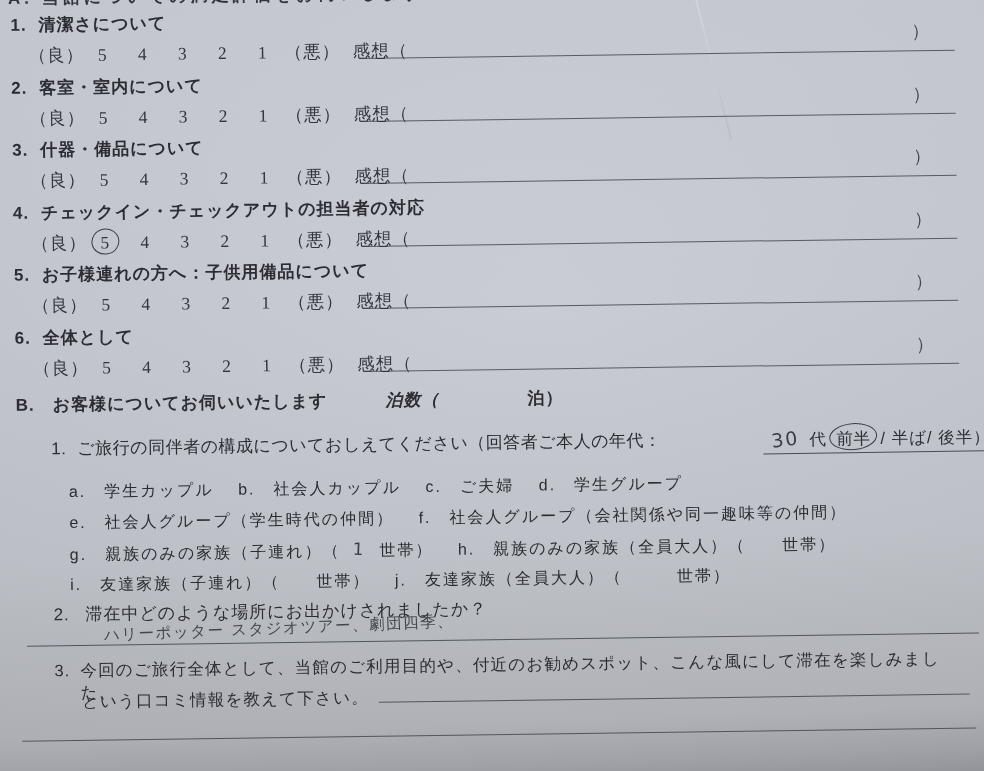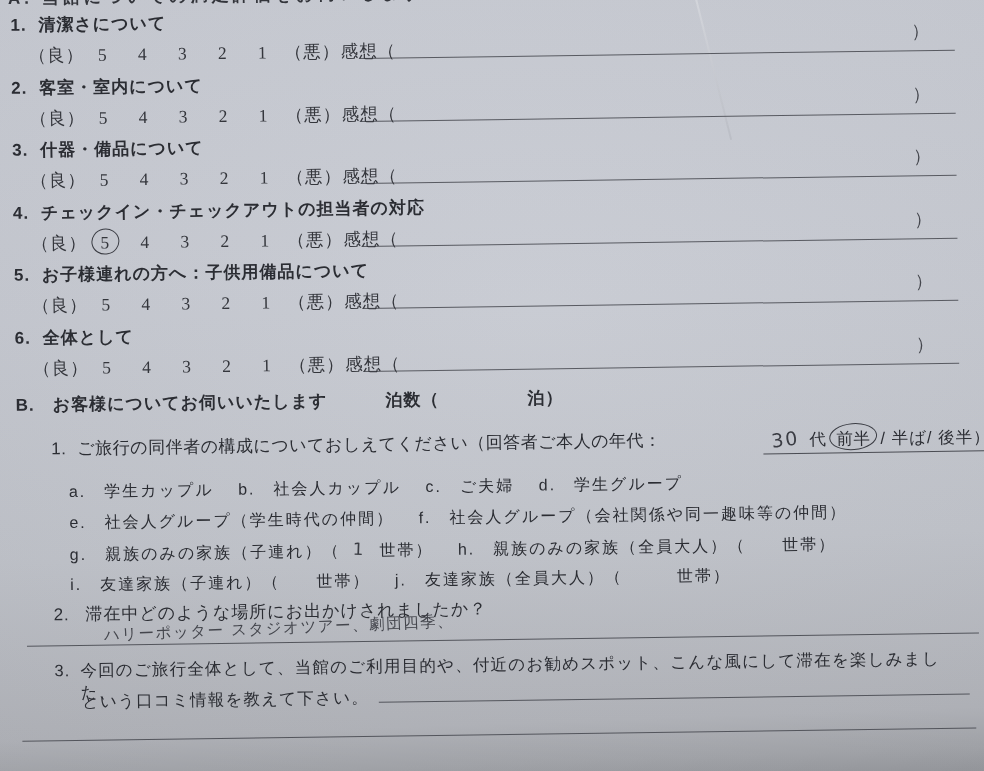--- a/index.html
+++ b/index.html
@@ -38,40 +38,40 @@
   .item .title .num{display:inline-block;width:28px;font-weight:bold;}
   .rating{
     position:relative;margin-left:28px;margin-top:8px;height:22px;
     display:flex;align-items:baseline;
     font-family:"Liberation Serif","DejaVu Serif",serif;
     font-size:17.5px;color:#34363c;letter-spacing:1px;
   }
   .r-good{width:54px;}
   .r-num{display:inline-block;width:40px;text-align:center;position:relative;}
   .r-bad{margin-left:2px;width:56px;}
-  .kanso{margin-left:0;position:relative;z-index:1;}
+  .kanso{margin-left:12px;position:relative;z-index:1;}
   .writeline{
     position:absolute;left:330px;right:4px;bottom:2px;
     border-bottom:1.6px solid #585a61;height:0;
   }
   .cparen{
     position:absolute;right:28px;top:-12px;font-size:18px;color:#44464d;
   }
   .r-num.circled::before{
     content:"";position:absolute;left:6px;right:6px;top:-4px;bottom:-1px;
     border:1.8px solid #3b3d44;border-radius:50%;
     transform:rotate(-10deg);
   }
   
   .b-head{
     position:absolute;top:394px;left:10px;
     font-weight:bold;font-size:17px;letter-spacing:1px;color:#2b2d33;
     display:flex;align-items:baseline;
   }
-  .b-head .nights-label{margin-left:58px;}
+  .b-head .nights-label{margin-left:58px;font-style:italic;}
   .b-head .nights-value{display:inline-block;width:88px;}
   .b1{
     position:absolute;top:438px;left:45px;width:915px;
     font-size:17px;letter-spacing:0.5px;color:#2b2d33;font-weight:500;
     display:flex;align-items:baseline;
   }
   .b1 .qnum{width:26px;display:inline-block;}
   .age-seg{
     position:absolute;left:712px;top:-10px;height:36px;width:248px;
     border-bottom:1.7px solid #4a4c53;

